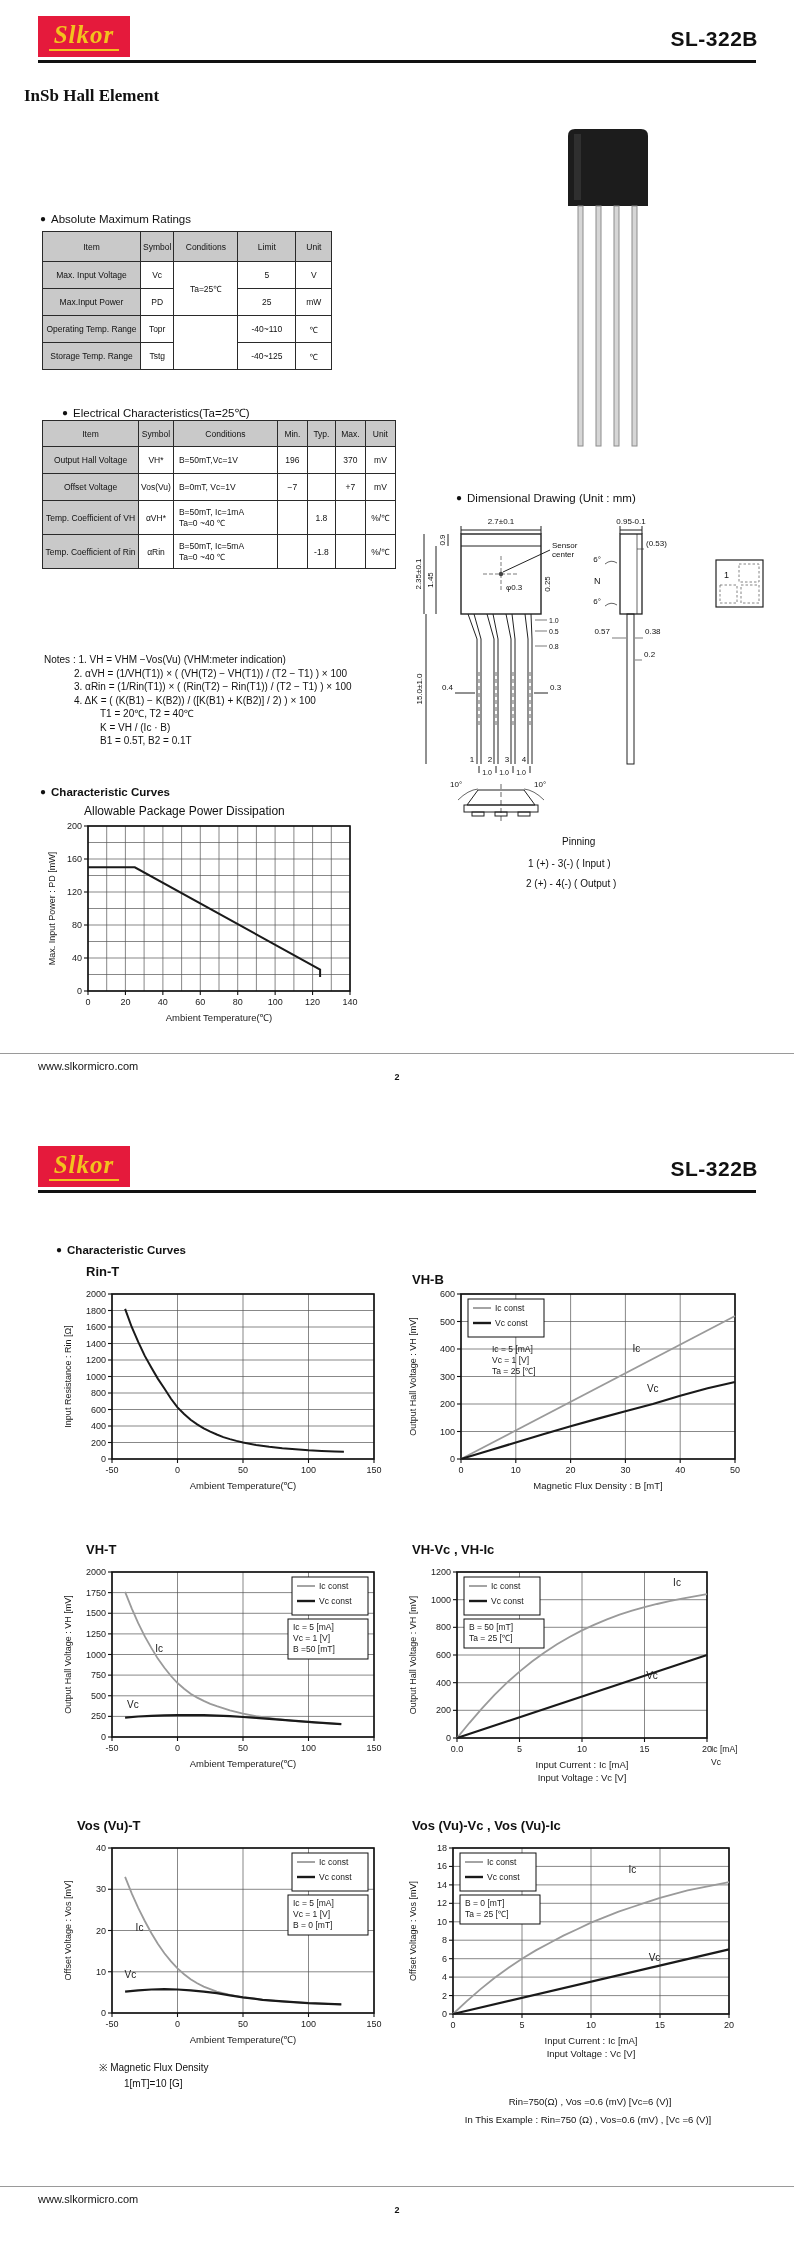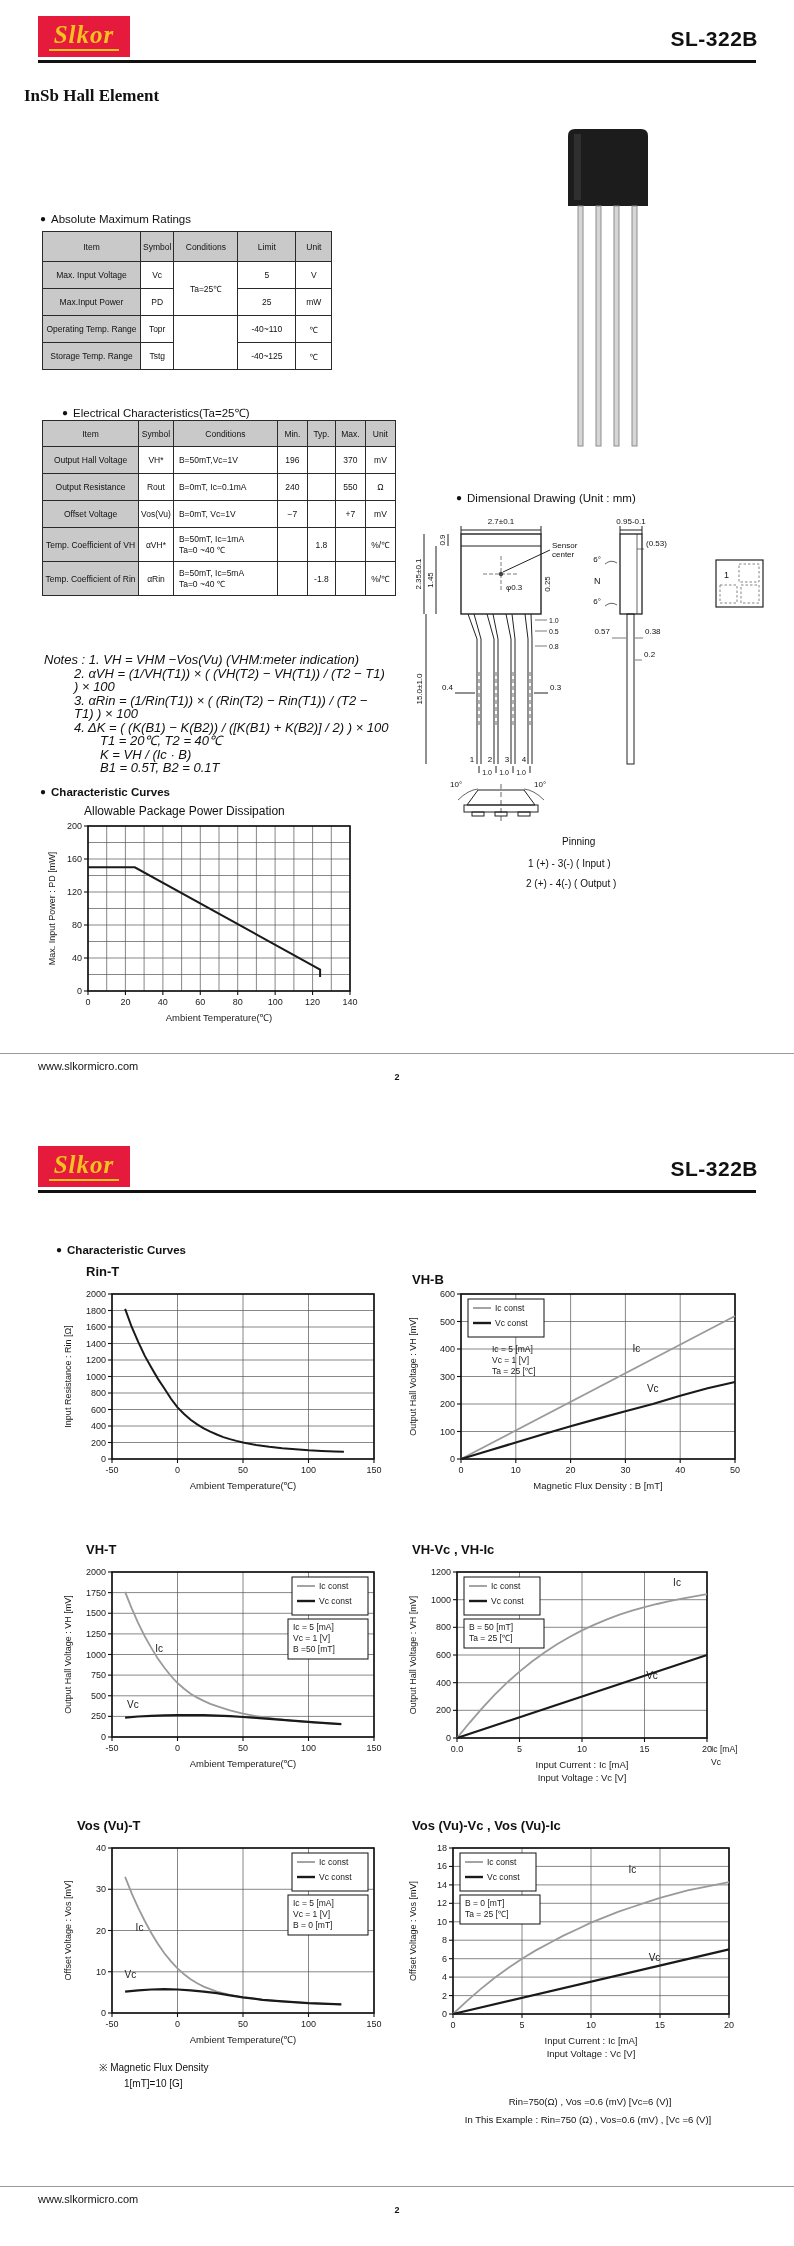--- a/index.html
+++ b/index.html
@@ -16,21 +16,21 @@
   .h1{font-size:11.5px;}
   .h1 .bullet{font-size:10px;margin-right:5px;vertical-align:1px;}
   .bold{font-weight:bold;}
   .t{border-collapse:collapse;font-size:8.5px;color:#111;position:absolute;table-layout:fixed;}
   .t th,.t td{border:1px solid #2a2a2a;text-align:center;padding:1px 2px;font-weight:normal;overflow:hidden;}
   .t th{background:#c9c9c9;}
   .t td{background:#fff;}
   .t .cl{text-align:left;padding-left:5px;white-space:pre-line;}
   .amr tr{height:27px;} .amr tr.hd{height:30px;}
   .ec tr{height:27px;} .ec tr.hd{height:26px;} .ec tr.tall{height:34px;}
-  .notes{font-size:13px;line-height:13.5px;font-style:italic;}
+  .notes{font-size:10px;line-height:13.5px;}
   .notes .i1{padding-left:30px;}
   .notes .i2{padding-left:56px;}
   .ftrule{height:1px;background:#9a9a9a;width:794px;left:0;}
   .url{font-size:11px;}
   .pg{width:794px;text-align:center;font-size:9px;font-weight:bold;left:0;}
   .ctitle{font-size:13px;font-weight:bold;}
   .note10{font-size:10px;margin-top:8px;}
   .note95{font-size:9.5px;text-align:center;}
   svg text{font-family:"Liberation Sans",sans-serif;}
   .dim line,.dim path,.dim rect,.dim polygon{stroke:#222;fill:none;stroke-width:1;}
@@ -131,29 +131,20 @@
       <th>Unit</th>
     </tr>
     <tr>
       <th>Output Hall Voltage</th>
           <td>VH*</td>
       <td class="cl">B=50mT,Vc=1V</td>
           <td>196</td>
       <td></td>
           <td>370</td>
       <td>mV</td>
-    </tr>
-    <tr>
-      <th>Output Resistance</th>
-          <td>Rout</td>
-      <td class="cl">B=0mT,  Ic=0.1mA</td>
-          <td>240</td>
-      <td></td>
-          <td>550</td>
-      <td>Ω</td>
     </tr>
     <tr>
       <th>Offset Voltage</th>
           <td>Vos(Vu)</td>
       <td class="cl">B=0mT, Vc=1V</td>
           <td>−7</td>
       <td></td>
           <td>+7</td>
       <td>mV</td>
     </tr>

